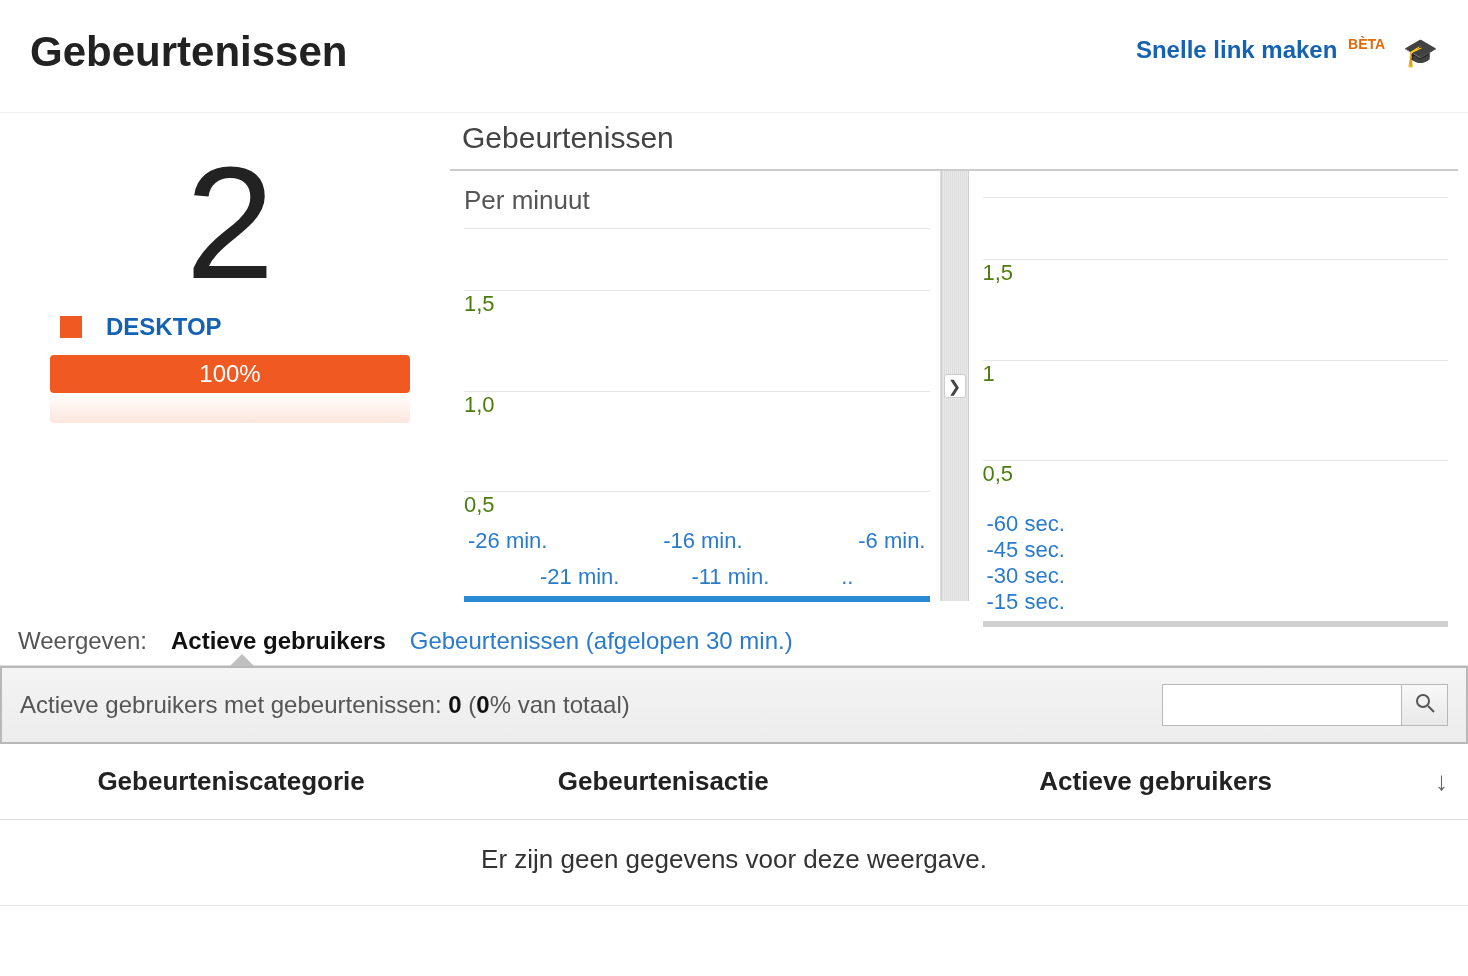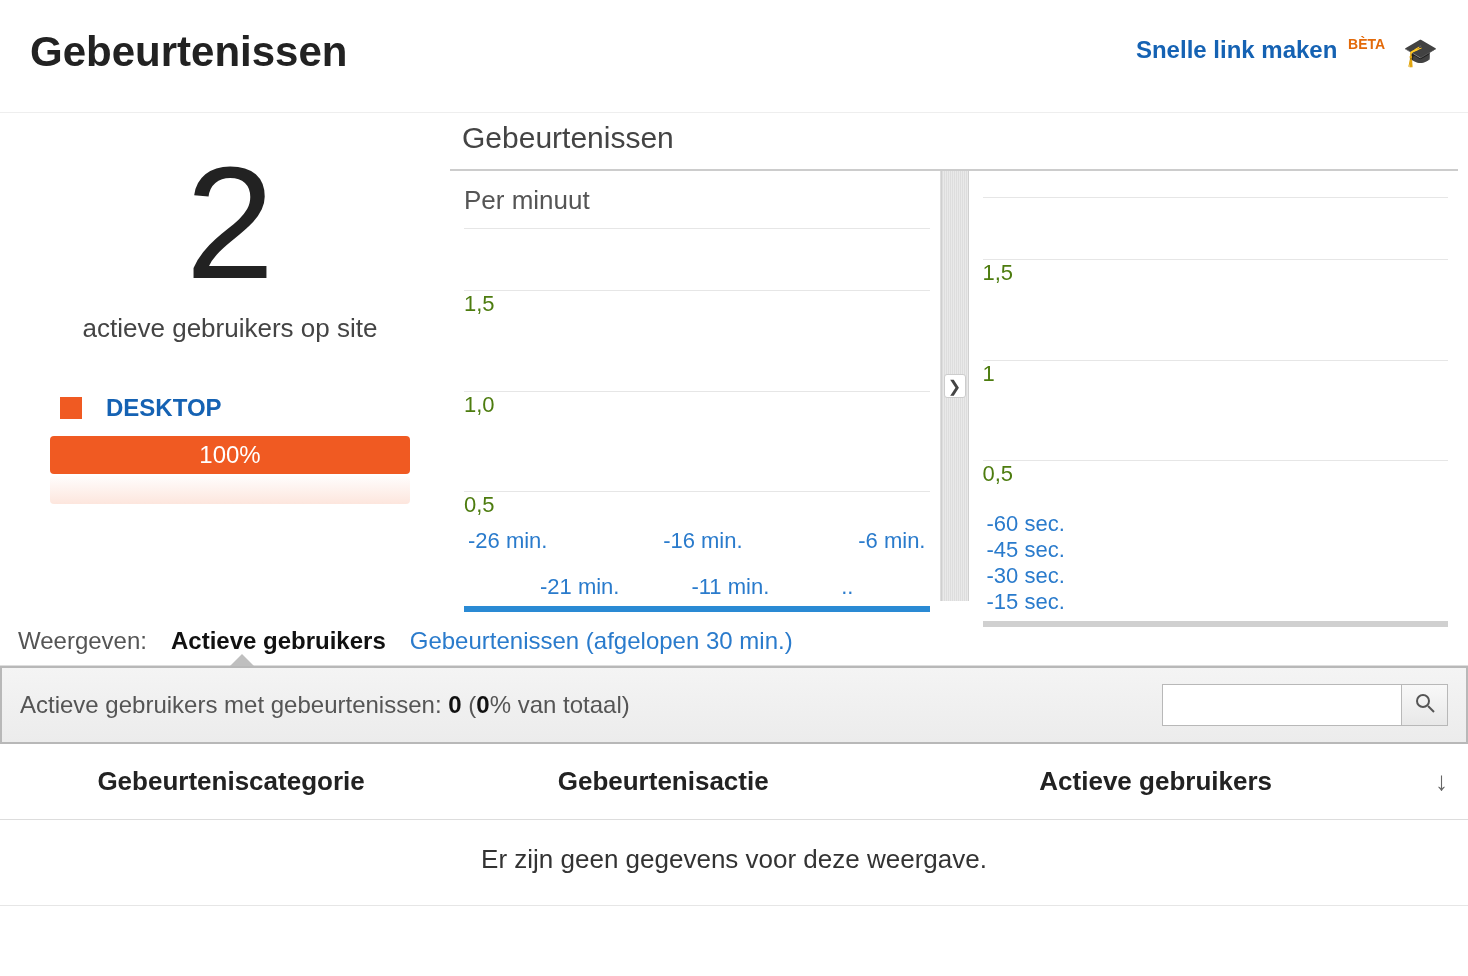--- a/index.html
+++ b/index.html
@@ -189,21 +189,21 @@
     display: flex;
     justify-content: space-between;
     color: #2a7bcc;
     font-size: 22px;
     padding: 0 4px;
     flex-wrap: wrap;
   }
   .x-axis.row2 {
     justify-content: space-around;
     padding: 0 40px;
-    margin-top: 20px;
+    margin-top: 10px;
   }
   .x-axis.dots::after {
     content: '..';
     color: #2a7bcc;
   }
   .chart-underline {
     height: 6px;
     background: #2a8ad4;
     margin: 6px 0 0 0;
   }
@@ -314,21 +314,20 @@
         <span class="beta-badge">BÈTA</span>
       </span>
       <span class="grad-icon">🎓</span>
     </div>
   </div>
 
   <div class="main-content">
 
     <div class="left-panel">
       <div class="big-number">2</div>
-      <div class="active-users-label">actieve gebruikers op site</div>
 
       <div class="device-legend">
         <span class="legend-swatch"></span>
         <span class="legend-label">DESKTOP</span>
       </div>
       <div class="device-bar">
         <span>100%</span>
       </div>
       <div class="device-bar-reflect"></div>
     </div>

